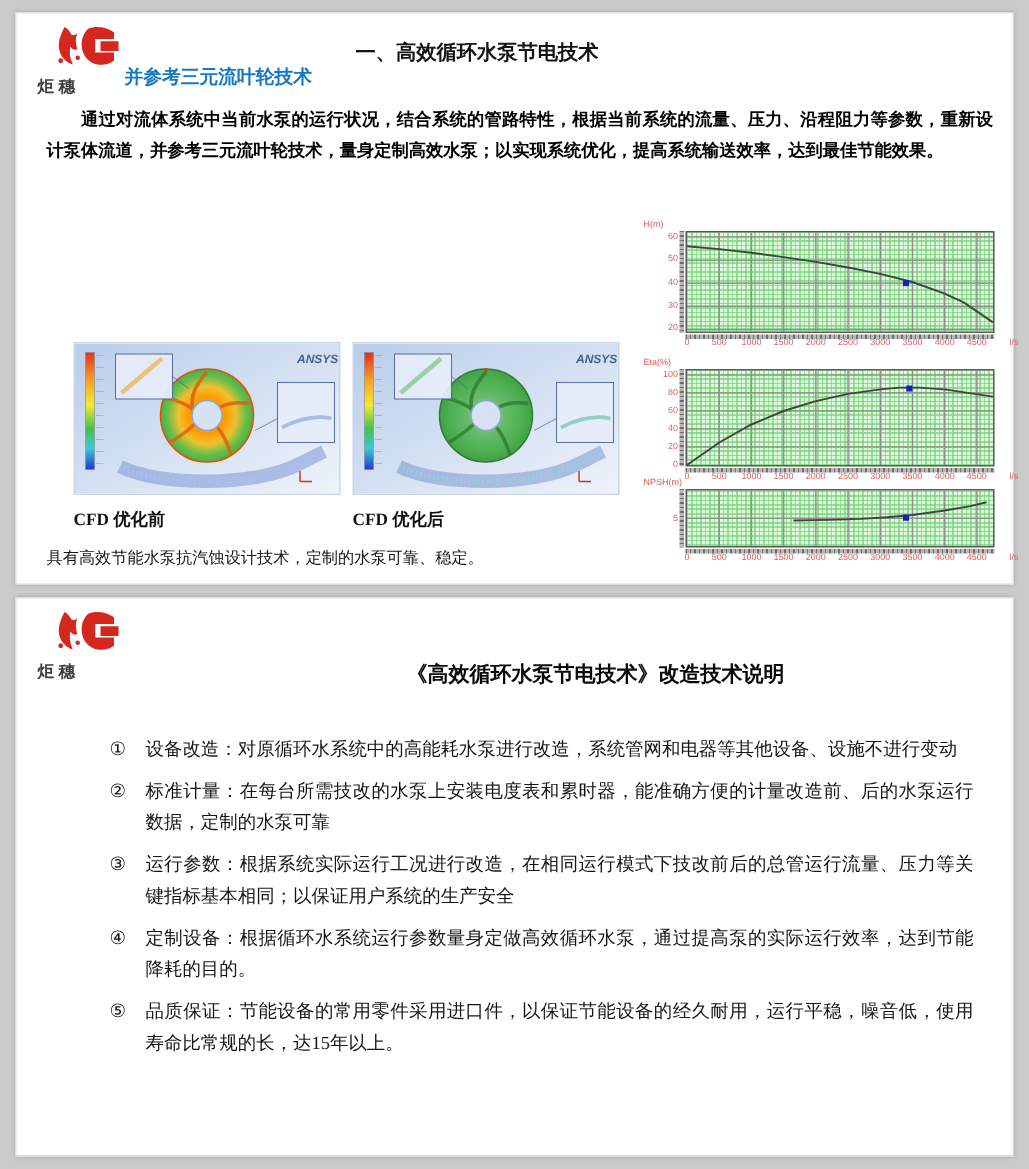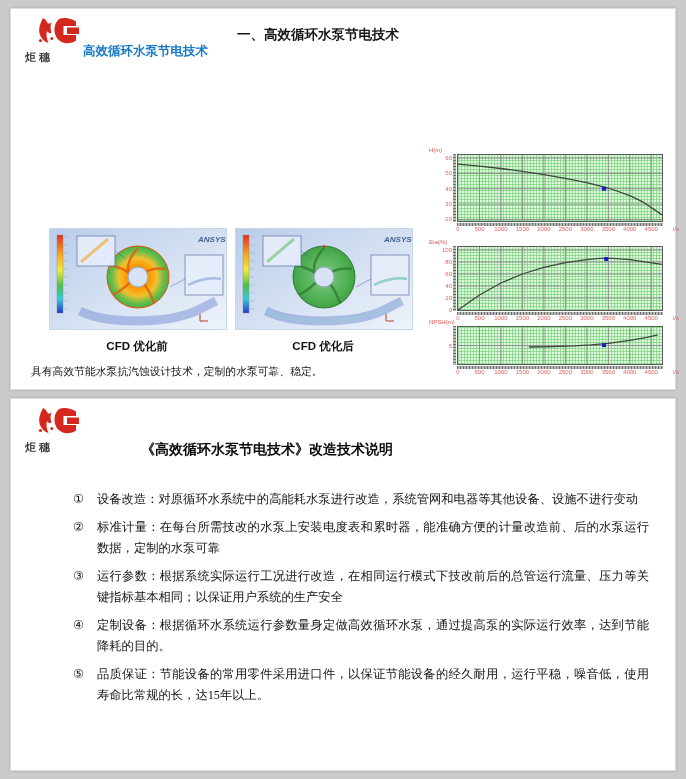--- a/index.html
+++ b/index.html
@@ -29,22 +29,22 @@
   .para-bold{position:absolute;left:20px;right:13px;top:61px;font-size:11.5px;font-weight:bold;
     line-height:21px;text-indent:2em;text-align:justify;color:#000;}
   .para-body{position:absolute;left:20px;top:112px;width:404px;font-size:10.8px;line-height:18.2px;
     text-indent:2em;text-align:justify;color:#141414;font-family:"Liberation Serif", serif;}
   .footer-note{position:absolute;left:20px;top:356px;font-size:10.8px;color:#141414;
     font-family:"Liberation Serif", serif;}
 
   .cfd-row{position:absolute;left:38px;top:219px;display:flex;gap:10px;}
   .cfd-fig{width:176px;}
   .cfd-fig svg{display:block;border:1px solid #c9d5ea;}
-  .cfd-caption{text-align:center;font-weight:bold;font-size:11.5px;margin-top:9px;color:#111;
-    font-family:Liberation Sans, sans-serif;}
+  .cfd-caption{font-weight:bold;font-size:11.5px;margin-top:9px;color:#111;
+    font-family:Liberation Serif, serif;}
 
   
   .chart{position:absolute;left:416px;width:252px;}
   #chart1{top:145px;} #chart2{top:237px;} #chart3{top:317px;}
   .chart-title{position:absolute;left:2px;top:-7px;font-size:6px;color:#e05555;white-space:nowrap;}
   .plot{
     margin-left:30px;position:relative;width:204px;border:1px solid #5a5a5a;
     background-color:#dff8df;
     background-image:
       repeating-linear-gradient(0deg, rgba(108,206,108,.62) 0 1px, transparent 1px 3px),
@@ -57,21 +57,21 @@
     background:repeating-linear-gradient(90deg,#6f6f6f 0 1px,#b8b8b8 1px 3px);}
   .plot svg{position:absolute;left:0;top:0;overflow:visible;}
   .xlabels{position:absolute;left:0;top:calc(100% + 5px);width:100%;height:8px;}
   .xlabels span{position:absolute;font-size:6px;color:#e06060;transform:translateX(-50%);white-space:nowrap;}
   .xlabels span.unit{transform:none;}
   .ylabels span{position:absolute;right:calc(100% + 6px);font-size:6px;color:#e06060;
     transform:translateY(-50%);white-space:nowrap;}
 
   
   .page2-title{position:absolute;top:42px;left:0;right:0;padding-right:152px;box-sizing:border-box;
-    text-align:center;font-size:14px;font-weight:bold;color:#0a0a0a;}
+    text-align:right;font-size:14px;font-weight:bold;color:#0a0a0a;}
   .tech-list{position:absolute;left:62px;top:90px;right:26px;list-style:none;margin:0;padding:0;}
   .tech-item{display:flex;margin-bottom:7px;font-size:12.3px;line-height:21px;color:#141414;
     font-family:"Liberation Serif", serif;}
   .tech-item .num{flex:none;width:24px;}
   .tech-item .txt{flex:1;text-align:justify;}
 </style>
 </head>
 <body>
 
 <div class="page" id="page1">
@@ -81,22 +81,23 @@
       <path d="M9 1 C6 7 4 12 6 18 C7.5 22 11 25 14.5 26 C12.5 21.5 12 17.5 13 14 C14.2 16 16.2 17 17.5 15.5 C16.2 12 16.3 8.5 17.5 5 C15.5 7 14 7 13 5 C12 3 10.5 1.8 9 1 Z" fill="#d4281e"></path>
       <circle cx="6.5" cy="23.5" r="1.6" fill="#d4281e"></circle>
       <circle cx="17.8" cy="21.5" r="1.5" fill="#d4281e"></circle>
       <path d="M25 2 C21.5 5 20 9.5 20.5 14 C21 20 25 25 31 26 C35 26.7 39 25.7 42 23.5 L42 18 L29.5 18 L29.5 9 L42 9 L42 4.5 C37 0.8 29.5 0 25 2 Z" fill="#d4281e"></path>
       <rect x="33" y="10.5" width="12" height="6.5" fill="#d4281e"></rect>
     </svg>
     <div class="logo-text">炬穗</div>
   </div>
 
   <div class="page1-title">一、高效循环水泵节电技术</div>
-  <div class="page1-subtitle">高效循环水泵节电技术</div>
-
+  <div class="page1-subtitle">并参考三元流叶轮技术</div>
+
+  <div class="para-bold">通过对流体系统中当前水泵的运行状况，结合系统的管路特性，根据当前系统的流量、压力、沿程阻力等参数，重新设计泵体流道，并参考三元流叶轮技术，量身定制高效水泵；以实现系统优化，提高系统输送效率，达到最佳节能效果。</div>
 
   <div class="cfd-row">
     <figure class="cfd-fig" style="margin:0">
       <svg width="176" height="100" viewBox="0 0 176 100">
         <defs>
           <linearGradient id="bgB" x1="0" y1="0" x2="1" y2="1">
             <stop offset="0" stop-color="#b9cde9"></stop>
               <stop offset="1" stop-color="#eef3fb"></stop>
           </linearGradient>
           <linearGradient id="legB" x1="0" y1="0" x2="0" y2="1">

